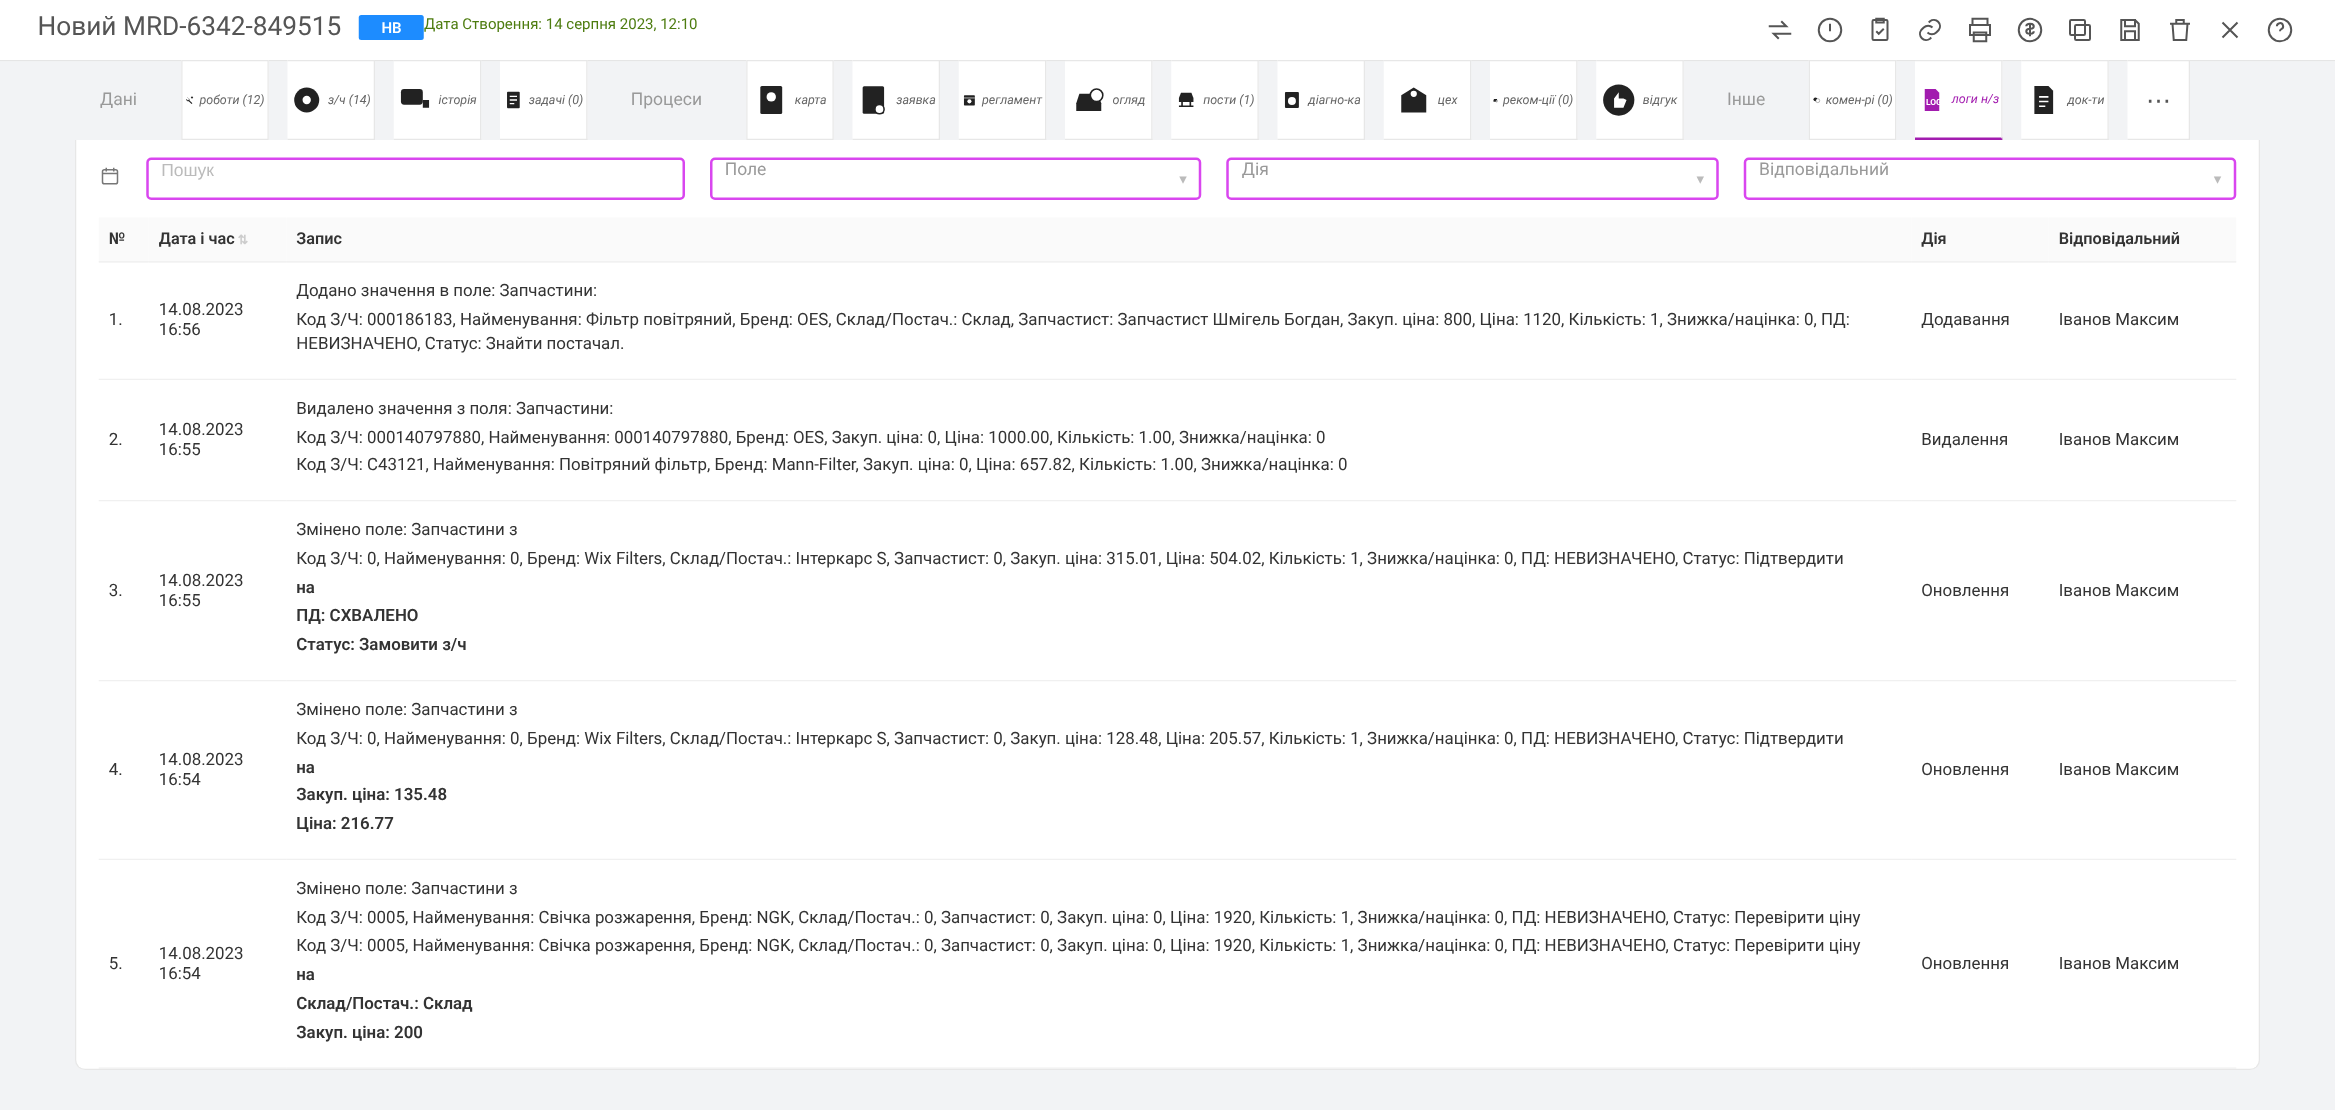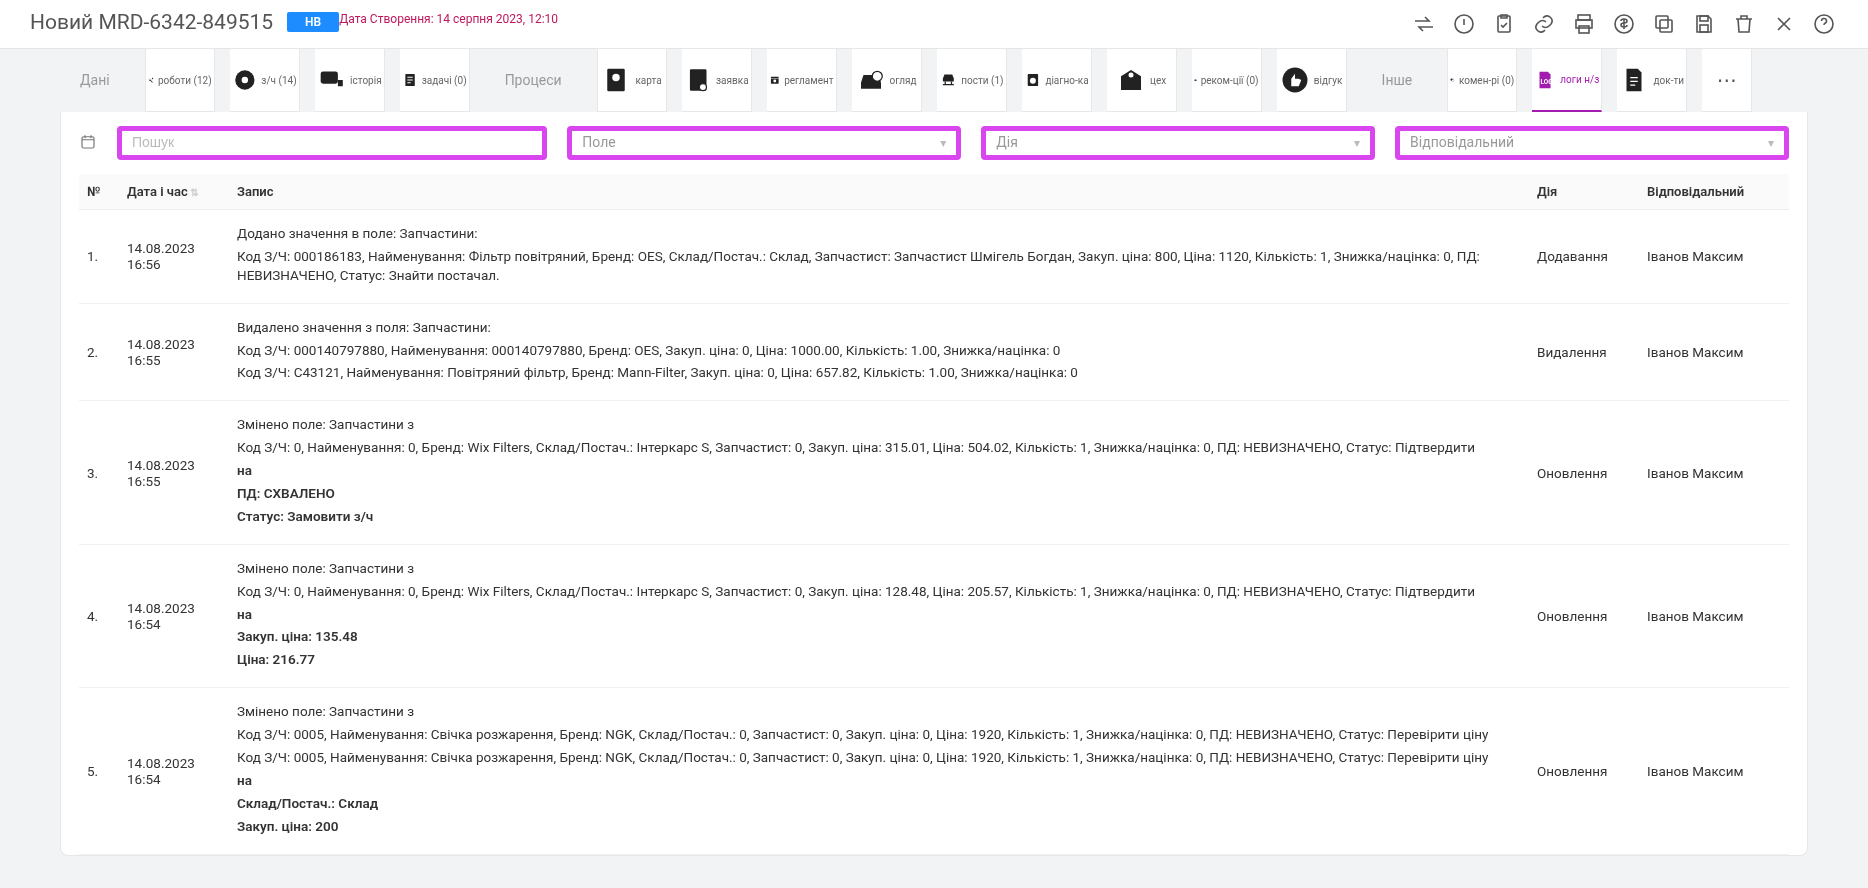--- a/index.html
+++ b/index.html
@@ -21,21 +21,21 @@
   .title-row { display: flex; align-items: center; gap: 14px; }
   .page-title { font-size: 21px; font-weight: 400; color: #555; }
   .status-badge {
     background: #1d8cff;
     color: #fff;
     font-size: 12px;
     font-weight: 600;
     padding: 3px 18px;
     border-radius: 2px;
   }
-  .created-at { font-size: 12px; color: #be185d; margin-top: 2px; }
+  .created-at { font-size: 12px; color: #4d7c0f; margin-top: 2px; }
   .topbar-right { display: flex; gap: 12px; align-items: center; }
   .topbar-right .icon-btn {
     width: 28px; height: 28px;
     display: flex; align-items: center; justify-content: center;
     cursor: pointer; color: #555;
   }
   .icon-btn svg { width: 24px; height: 24px; stroke: #555; fill: none; stroke-width: 1.6; }
 
   .content-wrap { padding: 0 60px 40px; }
 
@@ -65,21 +65,21 @@
     flex-direction: row;
     align-items: center;
     justify-content: center;
     gap: 4px;
     cursor: pointer;
     position: relative;
     padding: 6px 2px;
   }
   .tab + .tab { border-left: none; }
   .tab svg { width: 30px; height: 30px; fill: #222; }
-  .tab-label { font-size: 10px; color: #666; text-align: right; white-space: nowrap; }
+  .tab-label { font-size: 10px; color: #666; text-align: right; white-space: nowrap; font-style: italic; }
   .tab.active { border-bottom: 2px solid #a21caf; }
   .tab.active svg { fill: #a21caf; }
   .tab.active .tab-label { color: #a21caf; }
   .tab.more { width: 50px; font-size:20px; color:#555; }
 
   
   .panel {
     background: #fff;
     border: 1px solid #e7e7e7;
     border-top: none;
@@ -90,26 +90,26 @@
   .filter-row {
     display: flex;
     align-items: center;
     gap: 20px;
     margin-bottom: 14px;
   }
   .cal-icon { color:#777; }
   .cal-icon svg { width:18px; height:18px; stroke:#777; fill:none; stroke-width:1.6; }
   .field {
     flex: 1;
-    border: 5px solid #d946ef;
+    border: 2px solid #d946ef;
     border-radius: 4px;
     height: 34px;
     display: flex;
-    align-items: flex-start;
-    padding: 3px 10px;
+    align-items: flex-end;
+    padding: 14px 10px;
     color: #999;
     position: relative;
   }
   .field input {
     border: none; outline: none; width: 100%; font-size: 14px; color:#333; background:transparent;
   }
   .field input::placeholder{ color:#bbb; }
   .field .caret {
     position:absolute; right:10px; top:50%; transform:translateY(-50%);
     color:#bbb; font-size:12px;

